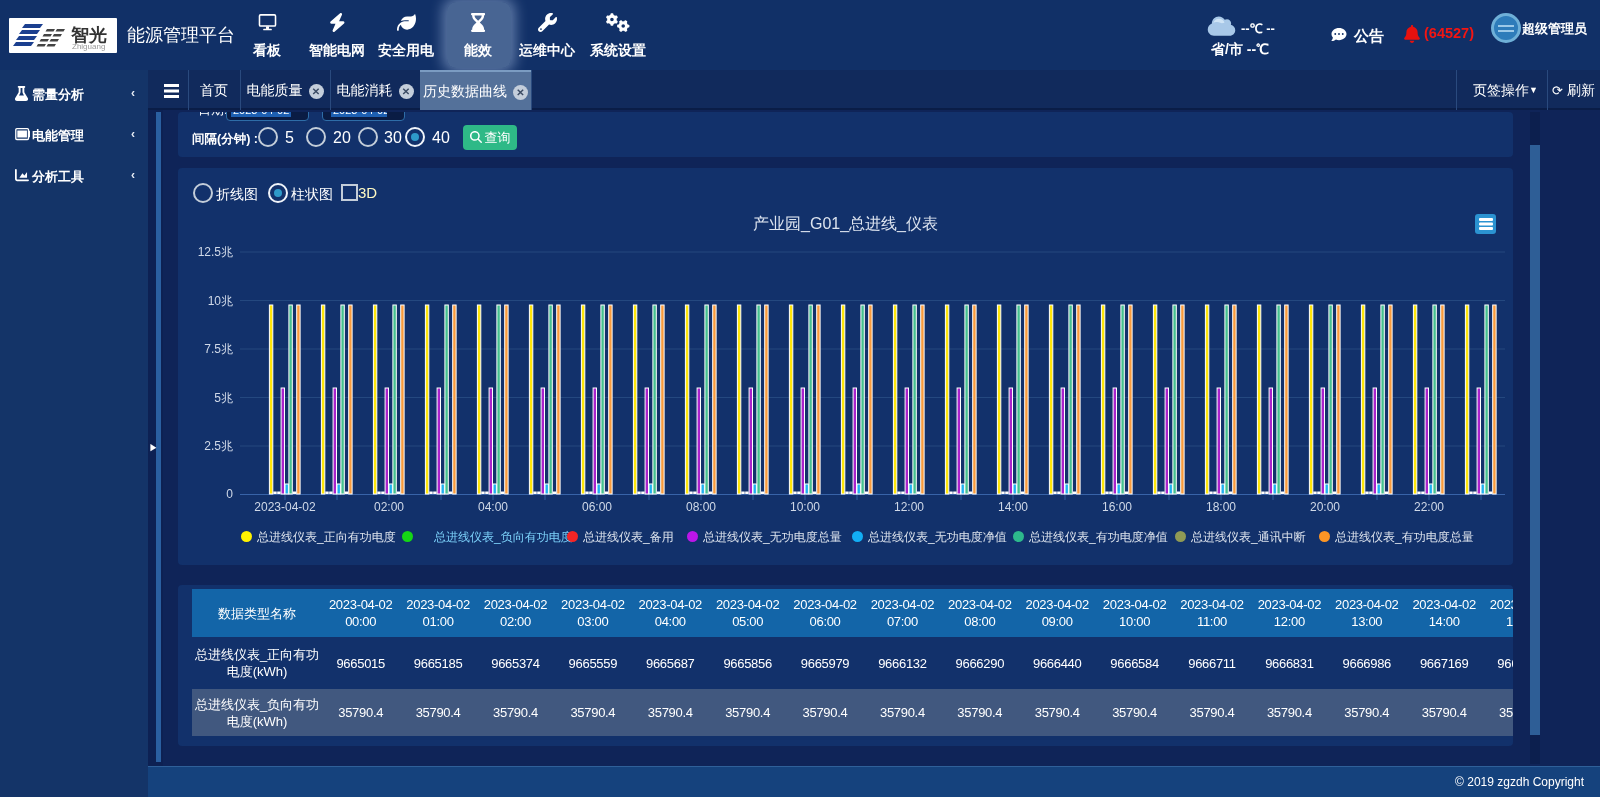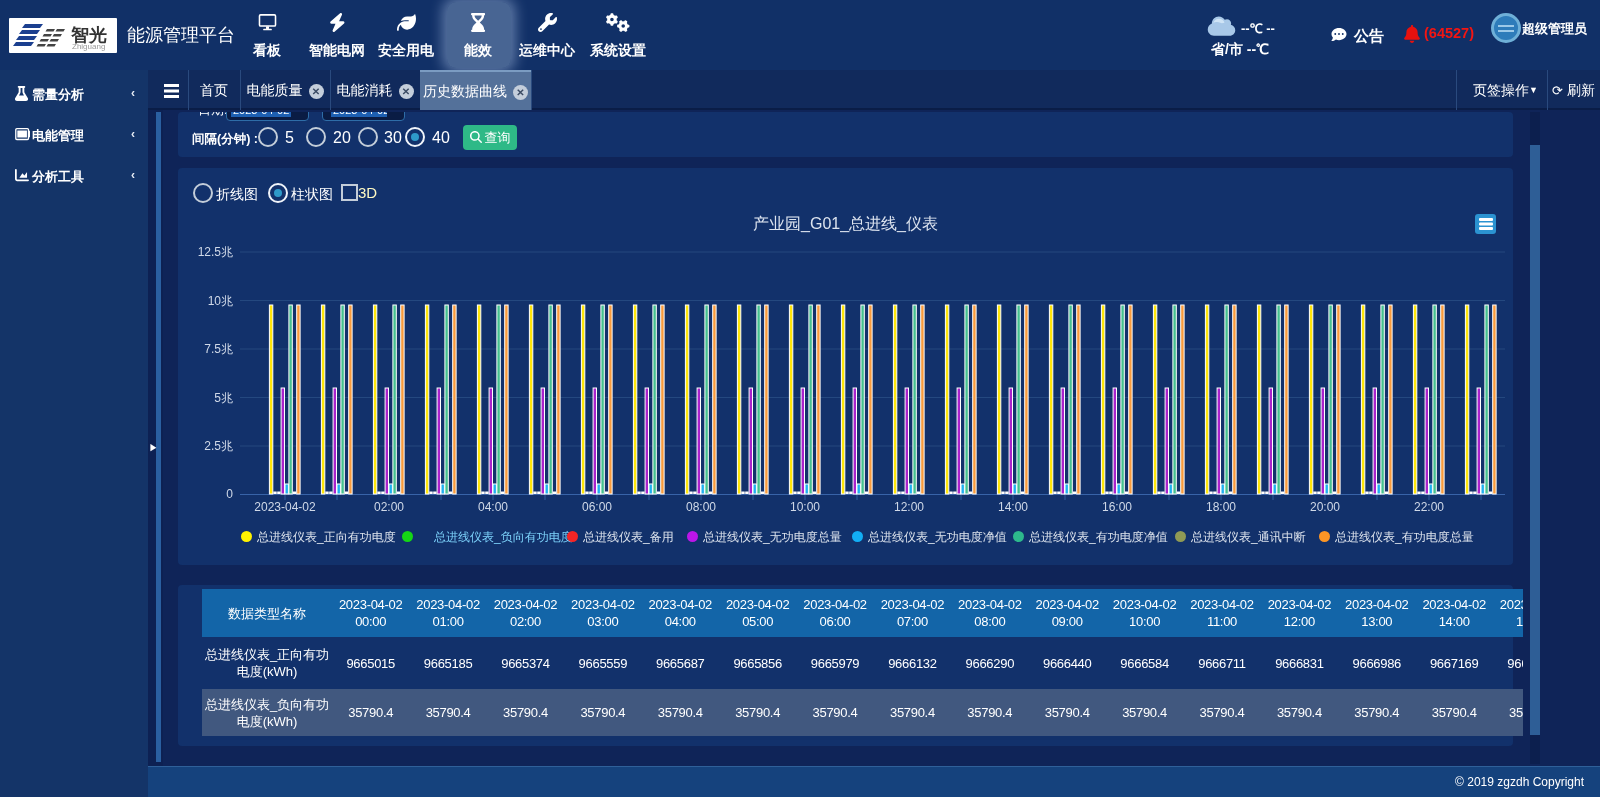--- a/index.html
+++ b/index.html
@@ -37,21 +37,21 @@
 #vthumb{position:absolute;left:1530px;top:145px;width:10px;height:590px;background:#2e5e96}
 
 #footer{position:absolute;left:148px;top:766px;width:1452px;height:31px;background:#15427d;border-top:1px solid #2f6099;color:#fff;font-size:12px;line-height:31px;text-align:right;}
 
 .radio{display:inline-block;width:20px;height:20px;border-radius:50%;border:2px solid #c3cdd9;vertical-align:-4px;box-sizing:border-box}
 .radio.sel{border-color:#f0f4fa;position:relative}
 .radio.sel:after{content:"";position:absolute;left:4px;top:4px;width:8px;height:8px;border-radius:50%;background:#2e9ac9}
 .cbox{display:inline-block;width:17px;height:17px;border:2px solid #c3cdd9;vertical-align:-3px;box-sizing:border-box}
 #qbtn{position:absolute;left:285px;top:13px;width:54px;height:25px;background:#2eb987;border-radius:4px;color:#fff;font-size:13px;text-align:center;line-height:25px;}
 
-#dtable{position:absolute;left:24px;top:4px;width:1321px;overflow:hidden;height:148px}
+#dtable{position:absolute;left:14px;top:4px;width:1321px;overflow:hidden;height:148px}
 #dtable table{border-collapse:collapse;table-layout:fixed;width:1368px}
 #dtable th,#dtable td{font-weight:normal;color:#fff;text-align:center;padding:0;font-size:13px;letter-spacing:-0.3px;line-height:17px;white-space:nowrap}
 #dtable td:first-child,#dtable th:first-child{font-size:13px;letter-spacing:0}
 #dtable thead tr{background:#1365a8;height:48px}
 #dtable .r1{height:52px}
 #dtable .r2{background:#41587f;height:47px}
 </style>
 </head>
 <body>
 <div id="main"></div>

